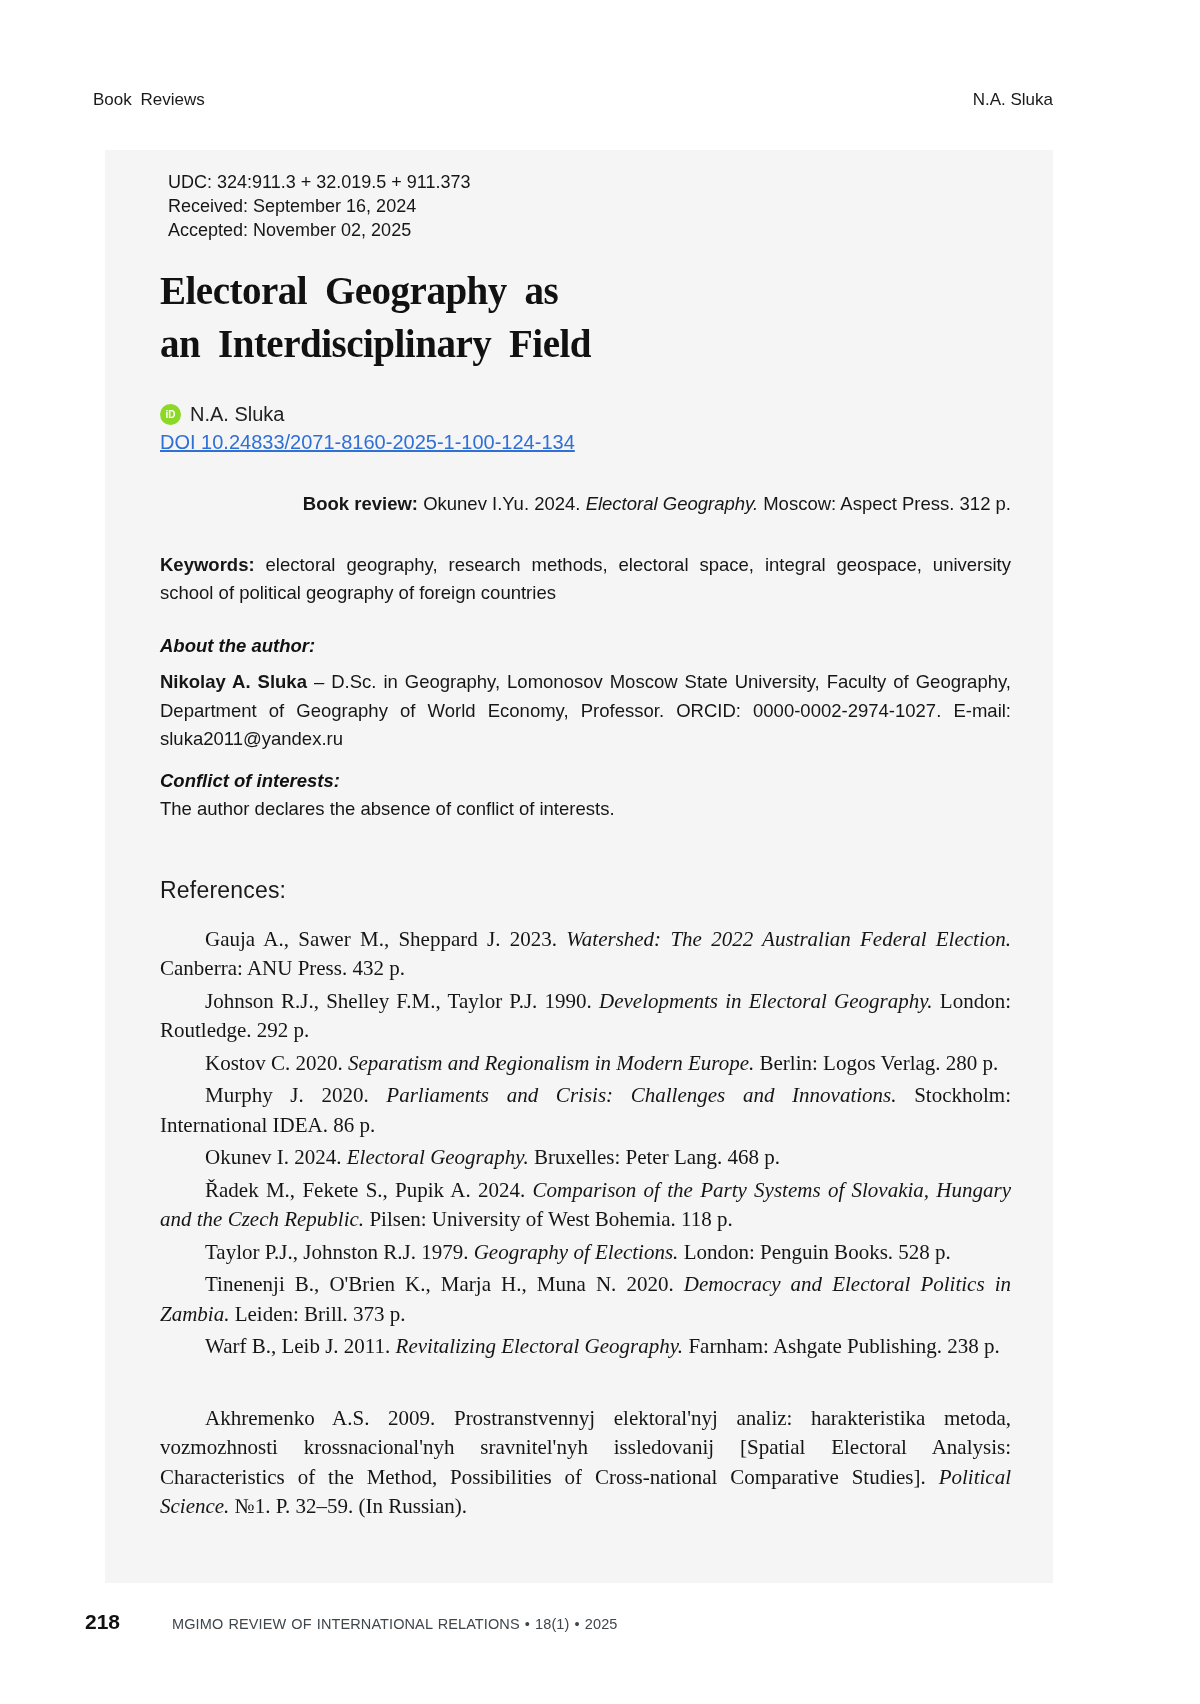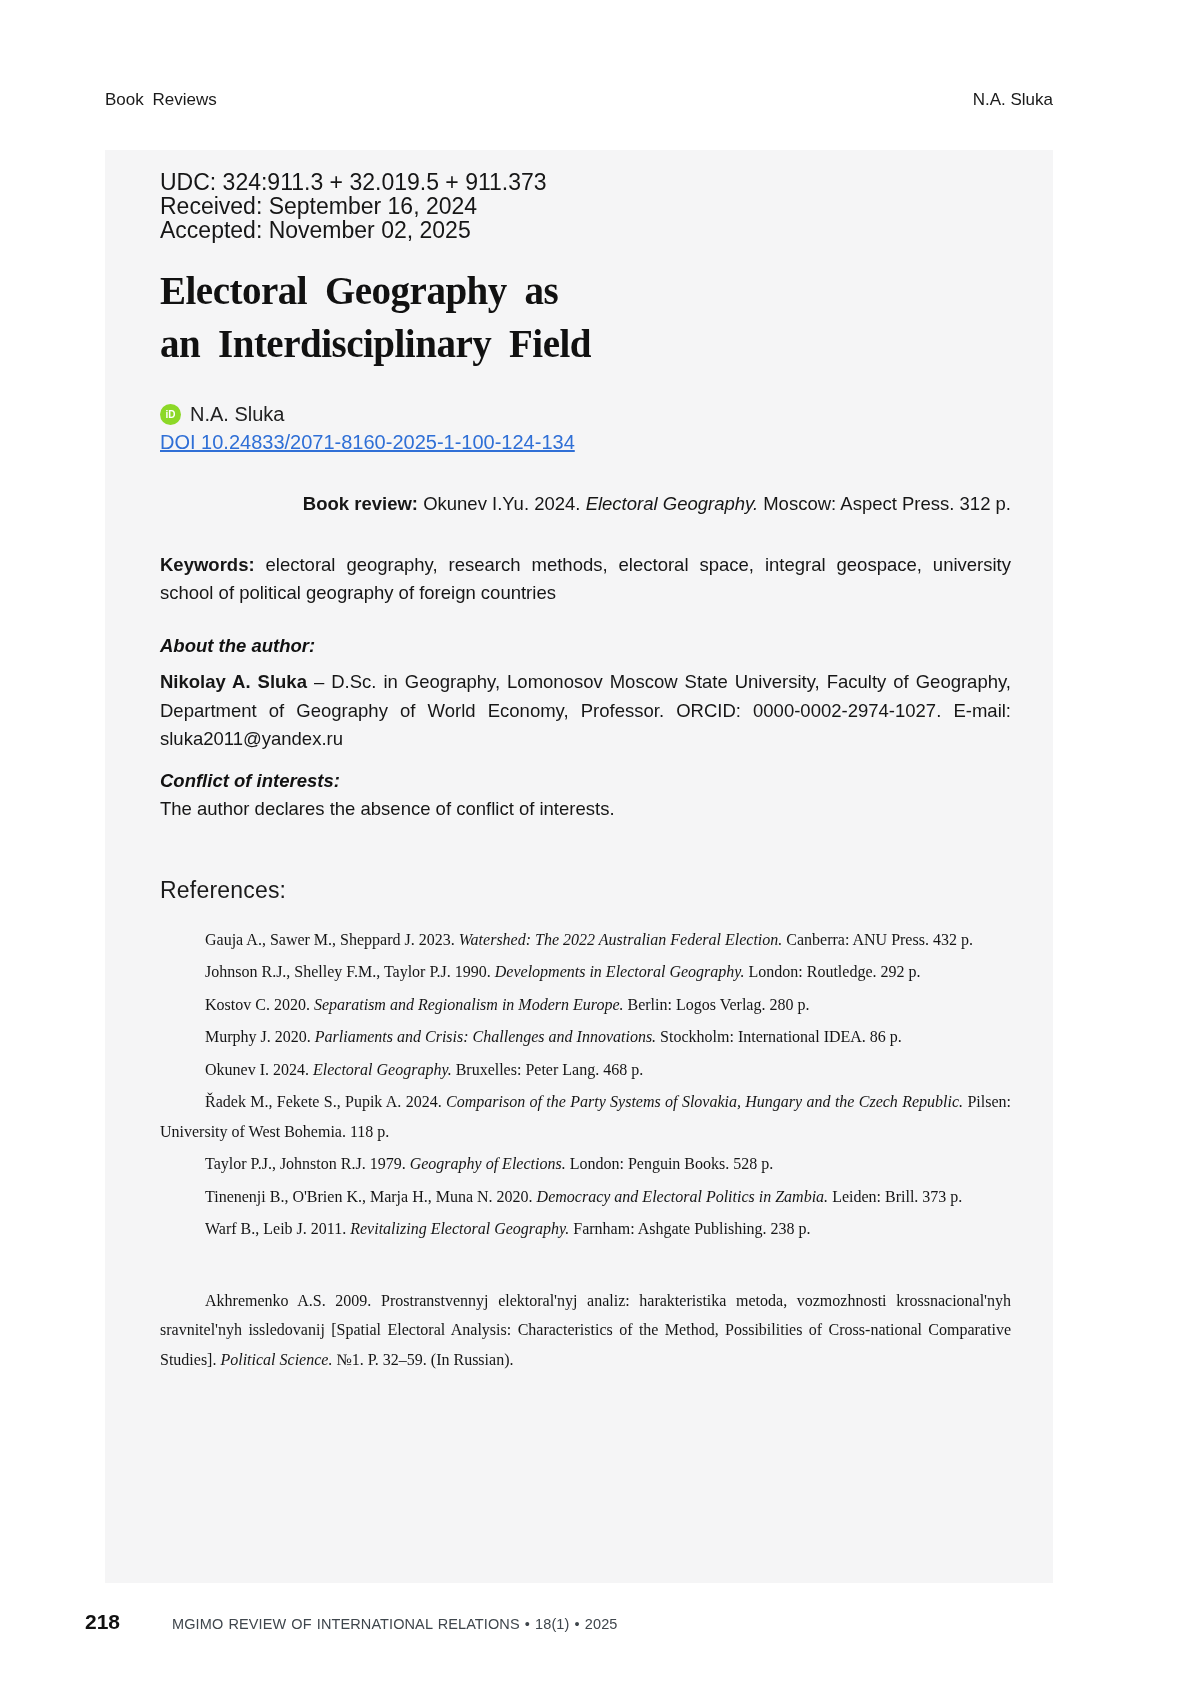--- a/index.html
+++ b/index.html
@@ -16,32 +16,32 @@
     width:1200px;height:1704px;
     background:#ffffff;
     font-family:"Liberation Sans", sans-serif;
     color:var(--ink);
     overflow:hidden;
   }
   
   .running-head{
     position:absolute;top:90px;left:93px;right:147px;
     display:flex;justify-content:space-between;
-    font-size:17px;color:#1a1a1a;margin-left:12px;
+    font-size:17px;color:#1a1a1a;
   }
   .running-head .left{word-spacing:4px;}
   
   .panel{
     position:absolute;left:105px;top:150px;
     width:948px;height:1433px;
     background:var(--panel-bg);
     padding:20px 42px 0 55px;
     overflow:hidden;
   }
-  .udc-block{font-size:23px;line-height:24px;color:#161616;}
+  .udc-block{font-size:18px;line-height:24px;color:#161616;margin-left:8px;}
   .article-title{
     margin-top:22px;
     font-family:"Liberation Serif", serif;
     font-weight:700;
     font-size:39px;line-height:53px;
     letter-spacing:-0.5px;word-spacing:0.22em;
     color:#111;
   }
   .author-row{
     margin-top:33px;
@@ -68,21 +68,21 @@
   .bio{margin-top:11px;max-width:851px;text-align:justify;line-height:28.5px;}
   .conflict-head{margin-top:16px;}
   .conflict-text{margin-top:3px;}
   .references-heading{
     margin-top:54px;
     font-size:23px;color:#1a1a1a;letter-spacing:0.2px;
   }
   .references-list{
     margin-top:21px;
     font-family:"Liberation Serif", serif;
-    font-size:16px;line-height:29.5px;color:#151515;
+    font-size:21px;line-height:29.5px;color:#151515;
   }
   .ref{
     text-align:justify;
     text-indent:45px;
     margin-bottom:3px;
   }
   .ref-gap{margin-top:42px;}
   
   .folio{
     position:absolute;left:85px;top:1610px;

